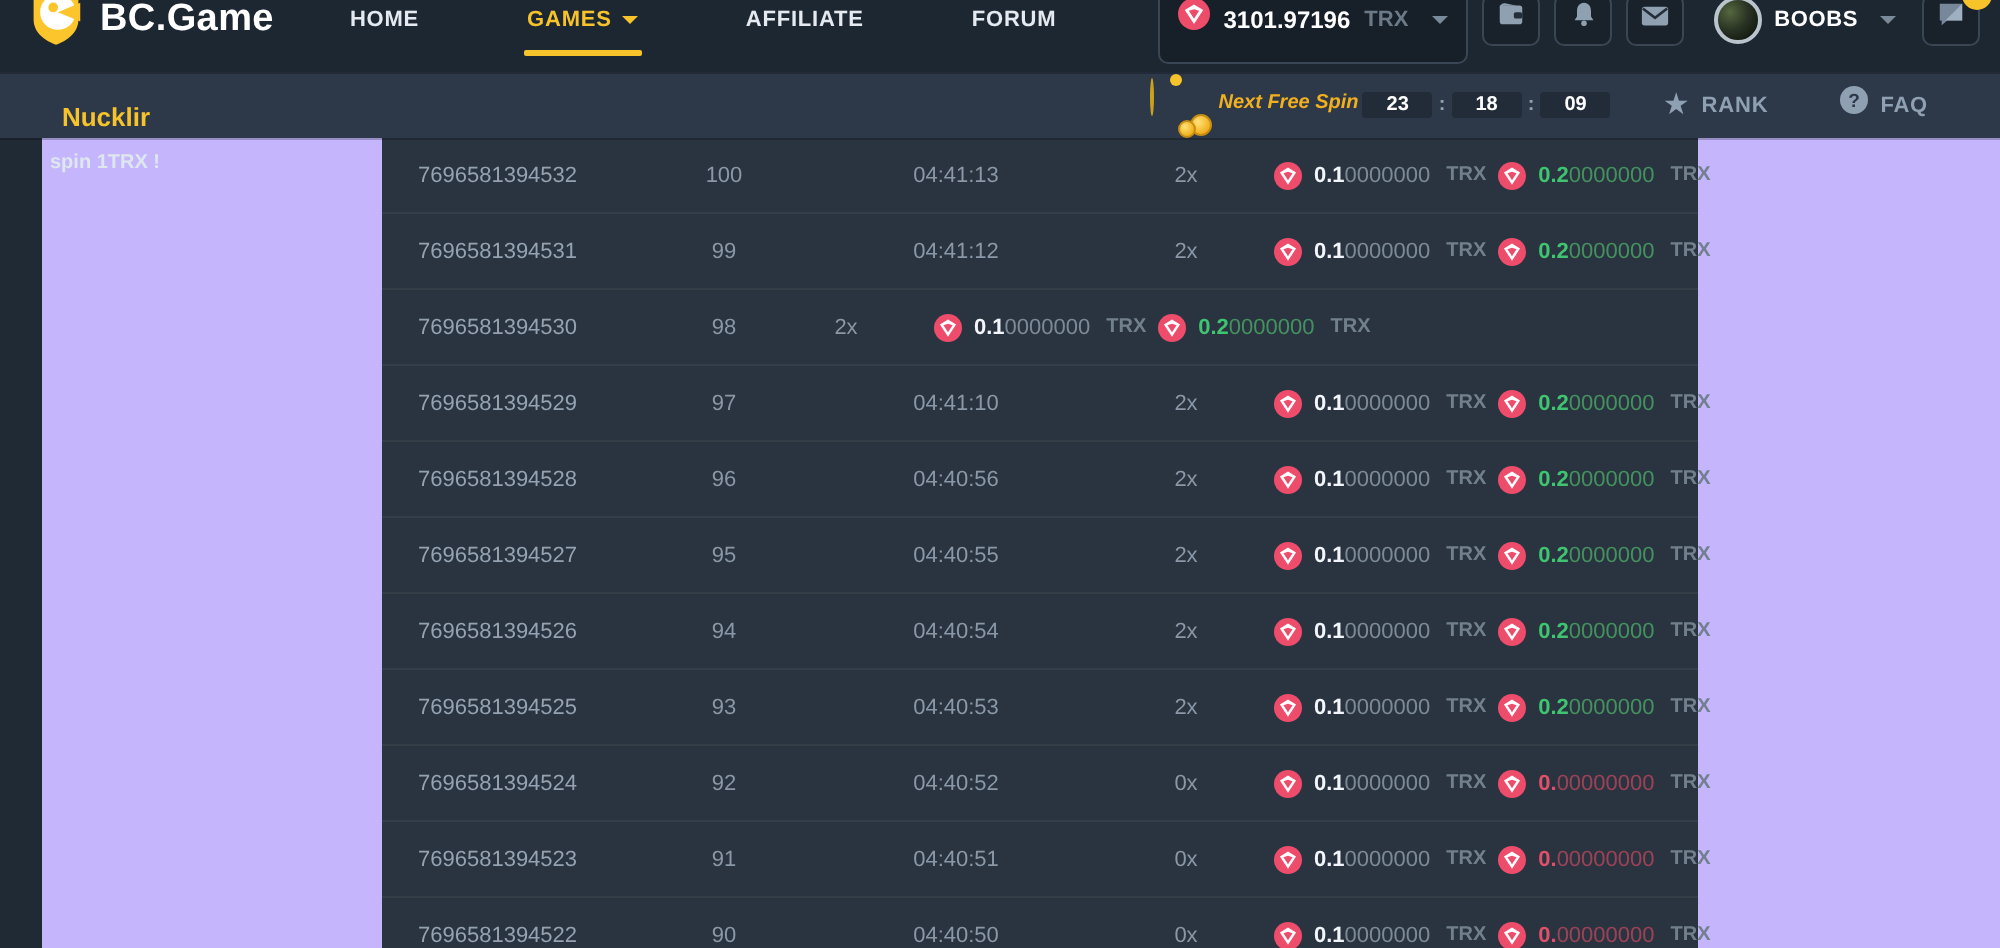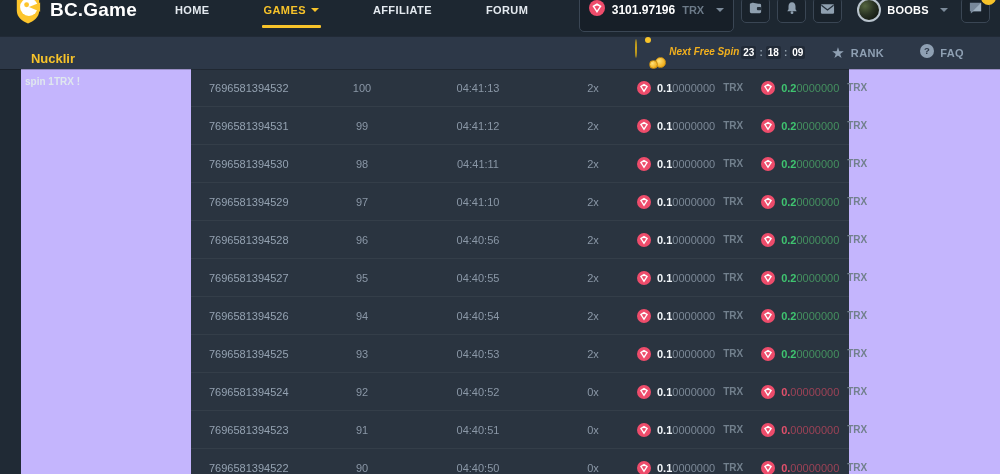--- a/index.html
+++ b/index.html
@@ -91,21 +91,21 @@
   }
   .wheel-coin2 {
     position:absolute; bottom:-3px; right:3px; width:9px; height:9px;
     background:radial-gradient(circle at 35% 35%, #ffe27a, #f2b01e 70%);
     border:1px solid #c78d12; border-radius:50%;
   }
   .freespin-texts { display:flex; gap:2px; }
   .freespin-label { font-size:10px; font-weight:700; font-style:italic; color:#f2b01e; }
   .countdown { display:flex; align-items:center; gap:3px; }
   .cd-box {
-    background:#222b38; border-radius:2px; padding:1px 2px;
+    background:#222b38; border-radius:2px; padding:1px 12px;
     font-size:10px; font-weight:700; color:#fff;
   }
   .cd-sep { font-size:10px; font-weight:700; color:#93a1af; }
 
   .bar-link { display:flex; align-items:center; gap:6px; cursor:pointer; margin-right:36px; }
   .bar-link:last-child { margin-right:22px; }
   .bar-link-label { font-size:11px; font-weight:700; color:#8fa0b3; letter-spacing:.4px; }
   .star-glyph { color:#8fa0b3; font-size:15px; line-height:1; }
 
   
@@ -117,21 +117,21 @@
   .bet-row {
     height:38px; display:flex; align-items:center;
     border-bottom:1px solid rgba(255,255,255,.05);
     font-size:11px; color:#8a97a6; cursor:pointer;
   }
   .c-id   { flex:0 0 140px; padding-left:18px; color:#94a2b1; }
   .c-round{ flex:0 0 62px; text-align:center; }
   .c-time { flex:0 0 170px; text-align:center; }
   .c-mult { flex:0 0 60px; text-align:center; }
   .c-bet  { flex:0 0 120px; display:flex; align-items:center; padding-left:14px; white-space:nowrap; }
-  .c-pay  { flex:1; display:flex; align-items:center; padding-left:18px; white-space:nowrap; }
+  .c-pay  { flex:1; display:flex; align-items:center; padding-left:6px; white-space:nowrap; }
   .coin { width:14px; height:14px; flex:0 0 14px; margin-right:6px; }
   .amt-main { font-weight:700; color:#f2f6fa; }
   .amt-dim  { color:#7c8997; }
   .cur-label { font-size:10px; font-weight:700; color:#72808d; margin-left:8px; }
   .bet-row.win  .pay-main { color:#3fc470; font-weight:700; }
   .bet-row.win  .pay-dim  { color:#44905f; }
   .bet-row.lose .pay-main { color:#e0506b; font-weight:700; }
   .bet-row.lose .pay-dim  { color:#9c4256; }
 </style>
 </head>
@@ -335,21 +335,20 @@
       </span>
       <span class="pay-main">0.2</span>
             <span class="pay-dim">0000000</span>
       <span class="cur-label">TRX</span>
     </span>
   </div>
 
   <div class="bet-row win">
     <span class="c-id">7696581394530</span>
     <span class="c-round">98</span>
-    <span class="c-time">04:41:11</span>
     <span class="c-mult">2x</span>
     <span class="c-bet">
       <span class="coin">
         <svg width="14" height="14" viewBox="0 0 16 16">
           <circle cx="8" cy="8" r="8" fill="#ee4c6b"></circle>
           <path d="M8 3.2 L12.6 6 L8 13 L3.4 6 Z" fill="#ffffff"></path>
           <path d="M8 5.6 L10.6 6.4 L8 10.4 L5.4 6.4 Z" fill="#ee4c6b"></path>
         </svg>
       </span>
       <span class="amt-main">0.1</span>

